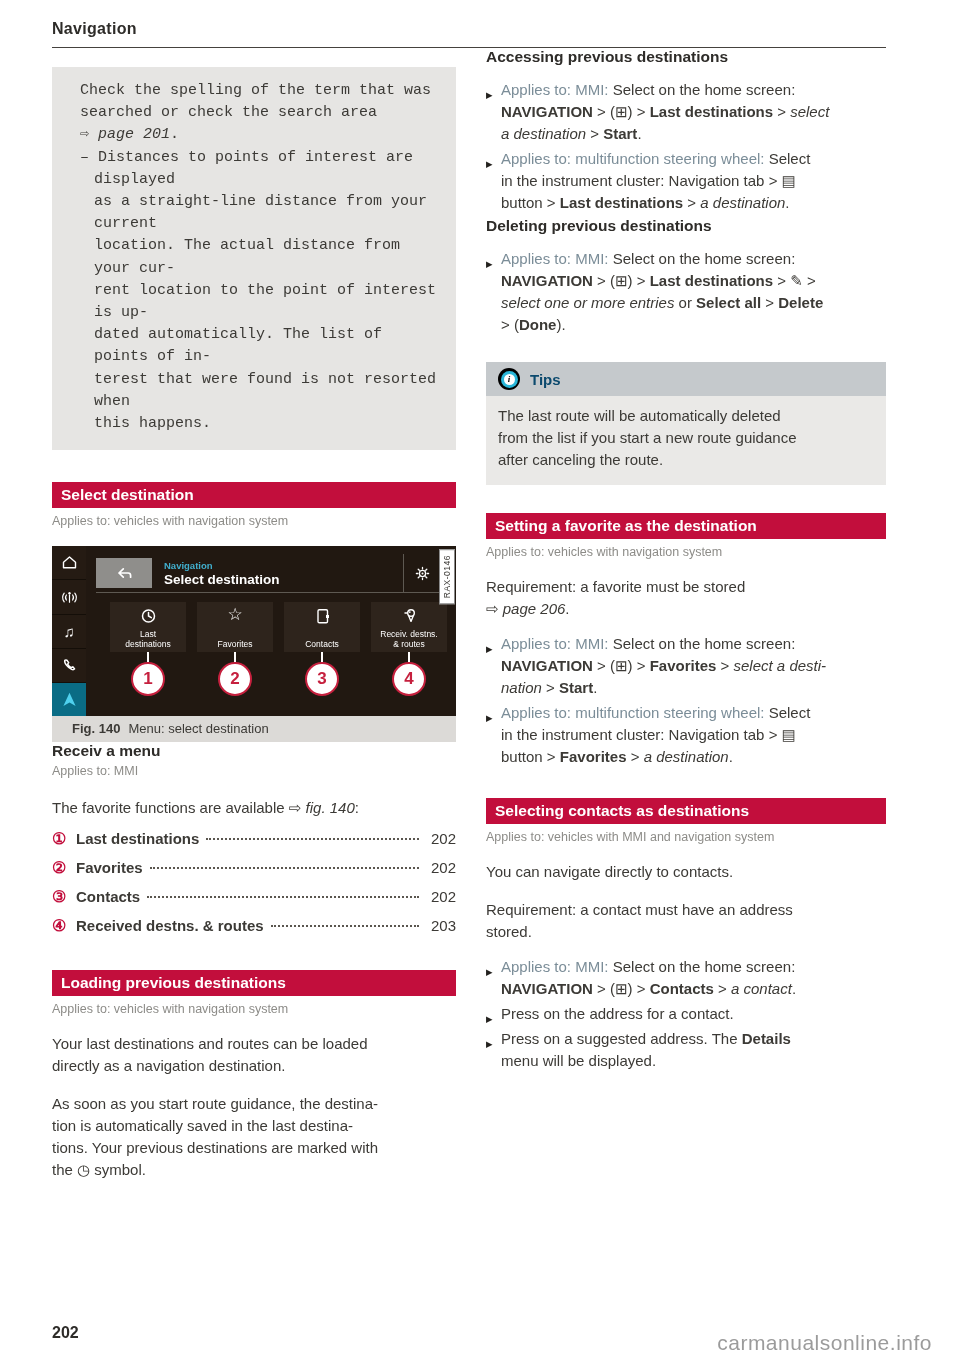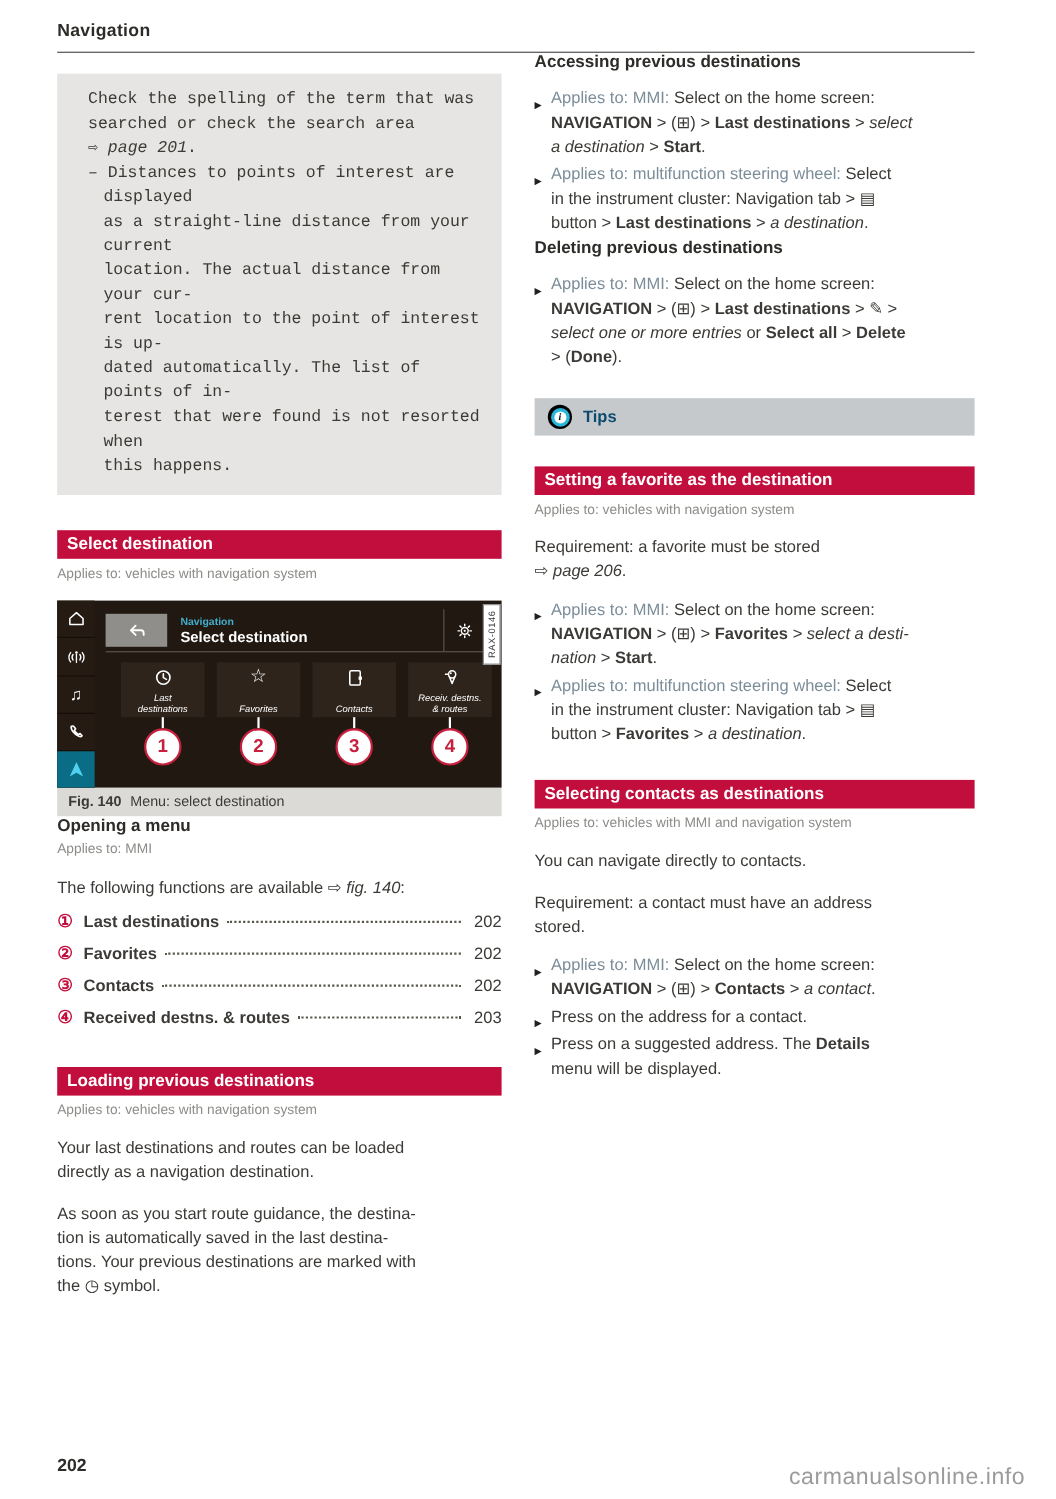--- a/index.html
+++ b/index.html
@@ -46,30 +46,30 @@
   .mmi-titles{flex:1;}
   .mmi-app{font-size:9.5px;color:#41aecd;font-weight:700;margin-bottom:1px;}
   .mmi-title{font-size:13.5px;color:#ffffff;font-weight:700;}
   .mmi-gear{width:36px;align-self:stretch;display:flex;align-items:center;
     justify-content:center;border-left:1px solid #5e5952;}
   .mmi-tiles{position:absolute;left:58px;top:56px;display:flex;gap:11px;}
   .mmi-tile{position:relative;width:76px;height:50px;background:#2e241c;}
   .tile-icon{position:absolute;top:4px;left:0;right:0;display:flex;justify-content:center;}
   .tile-star{color:#fff;font-size:17px;line-height:1;}
   .tile-label{position:absolute;bottom:3px;left:0;right:0;text-align:center;color:#fff;
-    font-size:8.5px;line-height:10px;white-space:pre-line;font-style:italic;}
+    font-size:8.5px;line-height:10px;white-space:pre-line;}
   .mmi-callouts{position:absolute;left:58px;top:106px;display:flex;gap:11px;}
   .co{width:76px;display:flex;flex-direction:column;align-items:center;}
   .co-tick{width:2px;height:10px;background:#fff;}
   .co-circ{width:30px;height:30px;border-radius:50%;background:#fff;border:2.5px solid #c6203e;
     color:#c6203e;font-weight:700;font-size:17px;display:flex;align-items:center;justify-content:center;}
   .fig-code{position:absolute;right:1px;top:3px;background:#fff;border:1px solid #8a8a8a;
     color:#3c3a36;font-size:8.5px;padding:5px 2px;writing-mode:vertical-rl;transform:rotate(180deg);
     letter-spacing:.5px;}
-  .fig-caption{background:#dcdad7;padding:5px 10px 6px 10px;font-size:13px;color:#3c3a36;}
+  .fig-caption{background:#dcdad7;padding:5px 10px 6px 20px;font-size:13px;color:#3c3a36;}
   .cap-b{font-weight:700;margin-right:8px;}
 
   
   h3.sub{font-size:15.5px;font-weight:700;color:#2e2c29;margin:0;}
   .mt-opening{margin-top:32px;}
   .mt-accessing{margin-top:24px;}
   .mt-deleting{margin-top:22px;}
 
   
   ul.blist{list-style:none;margin:13px 0 0 0;padding:0;}
@@ -236,23 +236,23 @@
               <div class="co-circ">4</div>
             </div>
         </div>
 
         <div class="fig-code">RAX-0146</div>
       </div>
       <div class="fig-caption">
         <span class="cap-b">Fig. 140</span><span>Menu: select destination</span>
       </div>
 
-      <h3 class="sub mt-opening">Opening a menu</h3>
+      <h3 class="sub mt-opening">Receiv a menu</h3>
       <div class="applies" style="margin-top:4px;">Applies to: MMI</div>
-      <p class="body pre" style="margin-top:18px;"><span>The following functions are available ⇨ </span><span class="seg-i">fig. 140</span><span>:</span></p>
+      <p class="body pre" style="margin-top:18px;"><span>The favorite functions are available ⇨ </span><span class="seg-i">fig. 140</span><span>:</span></p>
       <div class="fn-list">
         <div class="fn-row">
             <span class="fn-num">①</span>
             <span class="fn-label">Last destinations</span>
             <span class="leader"></span>
             <span class="fn-page">202</span>
           </div>
         <div class="fn-row">
             <span class="fn-num">②</span>
             <span class="fn-label">Favorites</span>
@@ -304,20 +304,25 @@
       </ul>
 
       <div class="tips">
         <div class="tips-head">
           <span class="info-icon">
               <span class="info-mid">
                 <span class="info-core">i</span>
               </span>
             </span>
           <span class="tips-title">Tips</span>
+        </div>
+        <div class="tips-body">
+          <p class="pre"><span>The last route will be automatically deleted
+from the list if you start a new route guidance
+after canceling the route.</span></p>
         </div>
       </div>
 
       <div class="red-band mt28">Setting a favorite as the destination</div>
       <div class="applies">Applies to: vehicles with navigation system</div>
       <p class="body pre"><span>Requirement: a favorite must be stored
 ⇨ </span><span class="seg-i">page 206</span><span>.</span></p>
       <ul class="blist">
         <li><span class="pre"><span class="seg-g">Applies to: MMI: </span><span>Select on the home screen:
 </span><span class="seg-b">NAVIGATION</span><span> &gt; (⊞) &gt; </span><span class="seg-b">Favorites</span><span> &gt; </span><span class="seg-i">select a desti-

